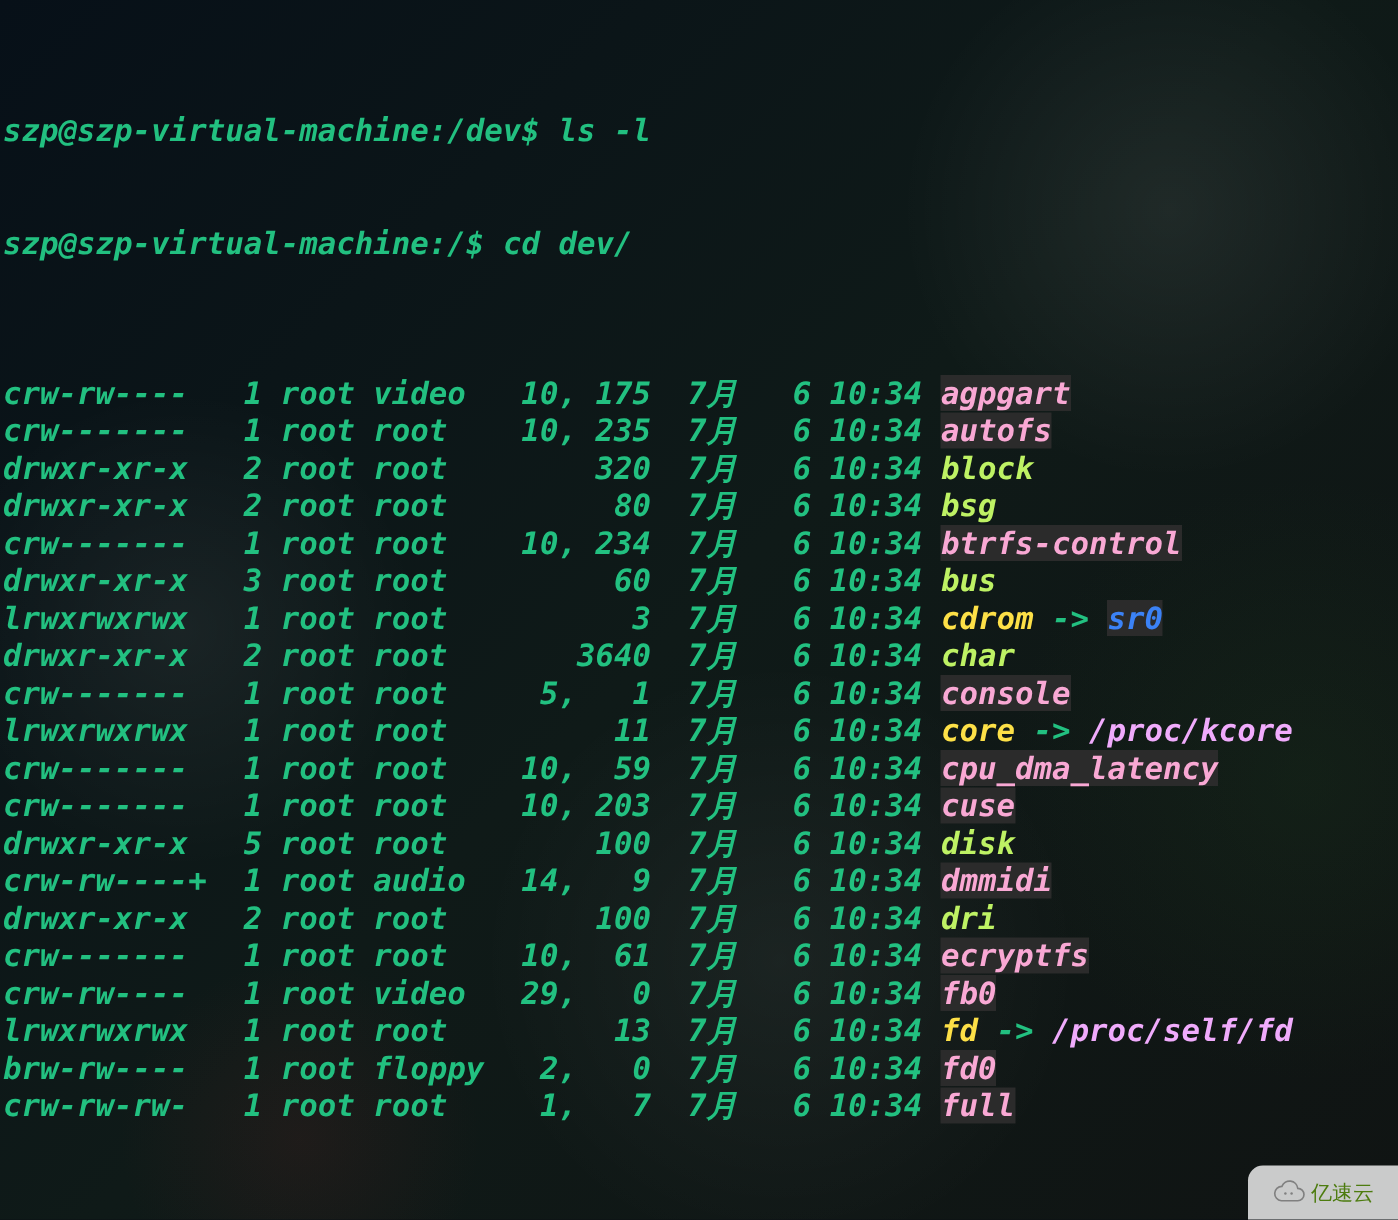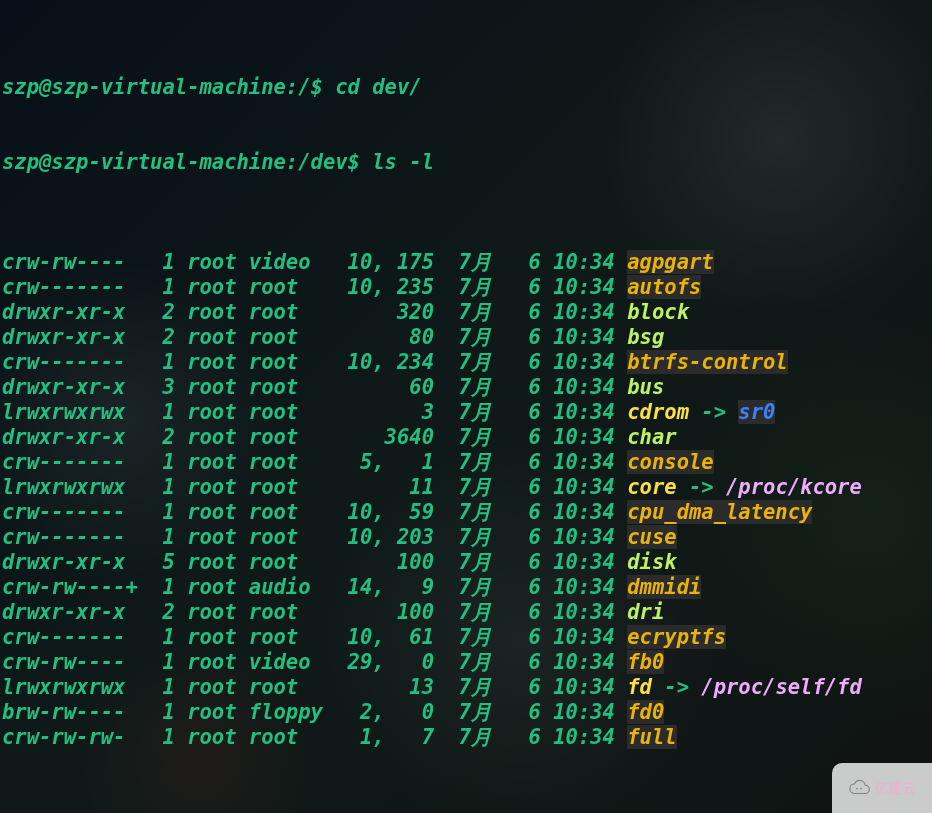--- a/index.html
+++ b/index.html
@@ -27,49 +27,49 @@
       linear-gradient(135deg,#071018 0%,#0f1a18 50%,#101413 100%);
     z-index:0;
   }
   .term{
     position:relative;z-index:1;
     padding:0 2px;
     white-space:pre;
   }
   .row{display:block;}
   .g{color:#22c080;}      
-  .yellow-bg{color:#eab308;background:#2b2b2b;font-style:italic;} 
+  .yellow-bg{color:#f9a8d4;background:#2b2b2b;font-style:italic;} 
   .blue{color:#bef264;}        
   .cyan{color:#fde047;}
   .arrow{color:#22c080;}
   .tgt-orange{color:#3b82f6;background:#2b2b2b;}
   .tgt-blue{color:#f0abfc;}
 
   
   .wm{
     position:absolute;right:0;bottom:0;
-    width:100px;height:50px;
+    width:100px;height:36px;
     background:rgba(255,255,255,.78);
     border-top-left-radius:10px;
     display:flex;align-items:center;justify-content:center;
     gap:4px;
     font-style:normal;font-weight:normal;
-    color:#f9a8d4;font-size:14px;
+    color:#4d7c0f;font-size:14px;
     z-index:2;
     font-family:Arial,sans-serif;
   }
   .wm svg{width:22px;height:18px;}
 </style>
 </head>
 <body>
 
 <div class="term">
 
+  <span class="row"><span class="g">szp@szp-virtual-machine:/dev$ </span><span class="g">ls -l</span></span>
   <span class="row"><span class="g">szp@szp-virtual-machine:/$ </span><span class="g">cd dev/</span></span>
-  <span class="row"><span class="g">szp@szp-virtual-machine:/dev$ </span><span class="g">ls -l</span></span>
 
   <div id="listing"><span class="row"><span class="g">crw-rw----   1 root video   10, 175  7月   6 10:34 </span><span class="yellow-bg">agpgart</span></span><span class="row"><span class="g">crw-------   1 root root    10, 235  7月   6 10:34 </span><span class="yellow-bg">autofs</span></span><span class="row"><span class="g">drwxr-xr-x   2 root root        320  7月   6 10:34 </span><span class="blue">block</span></span><span class="row"><span class="g">drwxr-xr-x   2 root root         80  7月   6 10:34 </span><span class="blue">bsg</span></span><span class="row"><span class="g">crw-------   1 root root    10, 234  7月   6 10:34 </span><span class="yellow-bg">btrfs-control</span></span><span class="row"><span class="g">drwxr-xr-x   3 root root         60  7月   6 10:34 </span><span class="blue">bus</span></span><span class="row"><span class="g">lrwxrwxrwx   1 root root          3  7月   6 10:34 </span><span class="cyan">cdrom</span><span class="arrow"> -&gt; </span><span class="tgt-orange">sr0</span></span><span class="row"><span class="g">drwxr-xr-x   2 root root       3640  7月   6 10:34 </span><span class="blue">char</span></span><span class="row"><span class="g">crw-------   1 root root     5,   1  7月   6 10:34 </span><span class="yellow-bg">console</span></span><span class="row"><span class="g">lrwxrwxrwx   1 root root         11  7月   6 10:34 </span><span class="cyan">core</span><span class="arrow"> -&gt; </span><span class="tgt-blue">/proc/kcore</span></span><span class="row"><span class="g">crw-------   1 root root    10,  59  7月   6 10:34 </span><span class="yellow-bg">cpu_dma_latency</span></span><span class="row"><span class="g">crw-------   1 root root    10, 203  7月   6 10:34 </span><span class="yellow-bg">cuse</span></span><span class="row"><span class="g">drwxr-xr-x   5 root root        100  7月   6 10:34 </span><span class="blue">disk</span></span><span class="row"><span class="g">crw-rw----+  1 root audio   14,   9  7月   6 10:34 </span><span class="yellow-bg">dmmidi</span></span><span class="row"><span class="g">drwxr-xr-x   2 root root        100  7月   6 10:34 </span><span class="blue">dri</span></span><span class="row"><span class="g">crw-------   1 root root    10,  61  7月   6 10:34 </span><span class="yellow-bg">ecryptfs</span></span><span class="row"><span class="g">crw-rw----   1 root video   29,   0  7月   6 10:34 </span><span class="yellow-bg">fb0</span></span><span class="row"><span class="g">lrwxrwxrwx   1 root root         13  7月   6 10:34 </span><span class="cyan">fd</span><span class="arrow"> -&gt; </span><span class="tgt-blue">/proc/self/fd</span></span><span class="row"><span class="g">brw-rw----   1 root floppy   2,   0  7月   6 10:34 </span><span class="yellow-bg">fd0</span></span><span class="row"><span class="g">crw-rw-rw-   1 root root     1,   7  7月   6 10:34 </span><span class="yellow-bg">full</span></span></div>
 </div>
 
 <div class="wm">
   <svg viewBox="0 0 32 20">
     <path d="M9 18a7 7 0 0 1 .6-13.97A8 8 0 0 1 25 6a6 6 0 0 1 0 12z" fill="none" stroke="#808080" stroke-width="1.6"></path>
     <circle cx="13" cy="11" r="1.2" fill="#808080"></circle>
       <circle cx="19" cy="11" r="1.2" fill="#808080"></circle>
   </svg>

